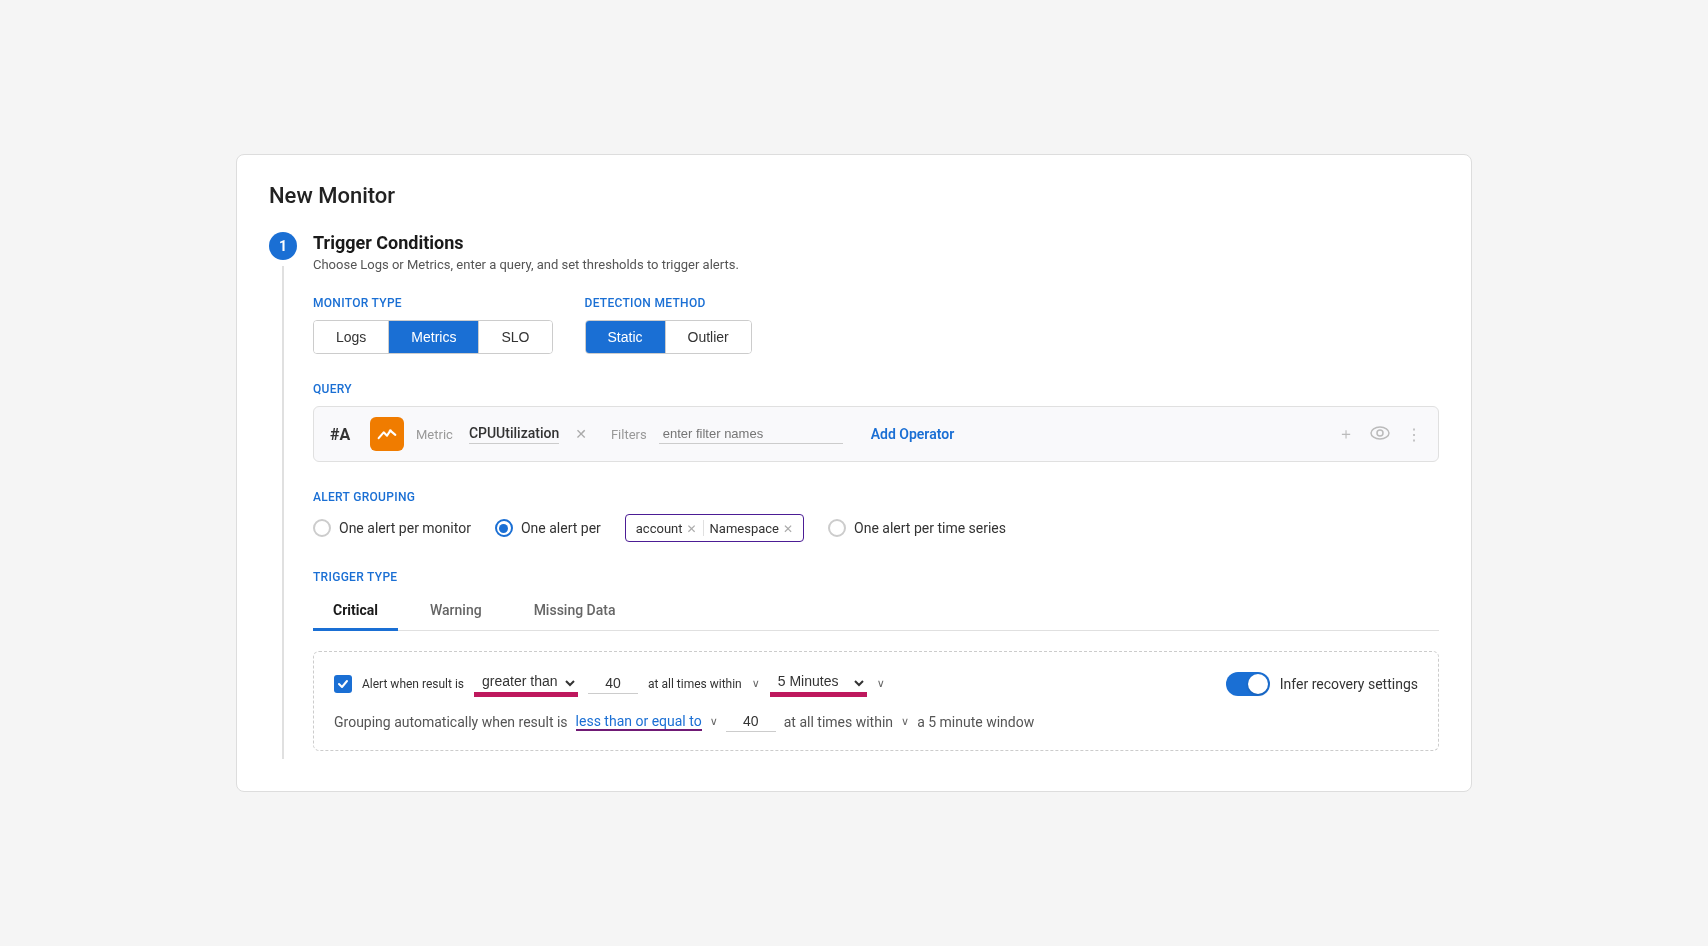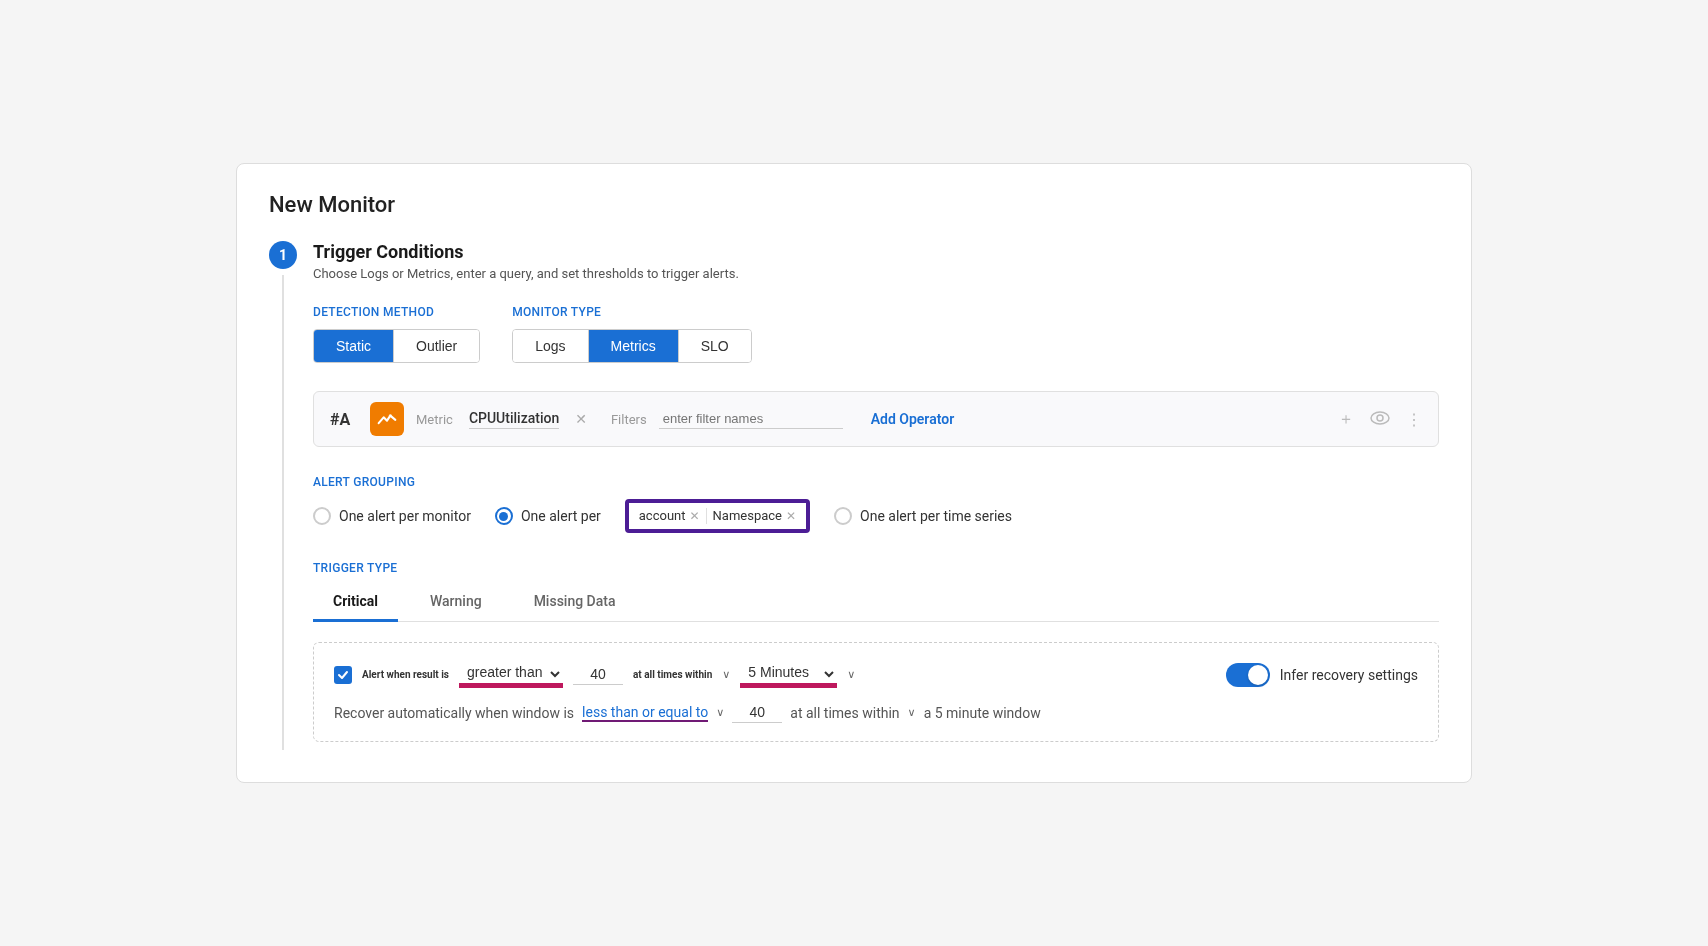--- a/index.html
+++ b/index.html
@@ -223,23 +223,23 @@
       height: 9px;
       border-radius: 50%;
       background: #1a6fd4;
     }
     .radio-label {
       font-size: 14px;
       color: #333;
     }
     .tag-group {
       display: flex;
-      align-items: flex-start;
+      align-items: flex-end;
       gap: 6px;
-      border: 4px solid #4c1d95;
+      border: 1px solid #4c1d95;
       border-radius: 4px;
       padding: 5px 10px;
       background: #fff;
     }
     .tag {
       display: flex;
       align-items: center;
       gap: 4px;
       font-size: 13px;
       color: #333;
@@ -299,23 +299,22 @@
       align-items: center;
       justify-content: center;
       flex-shrink: 0;
       cursor: pointer;
     }
     .checkbox-custom svg {
       width: 12px;
       height: 12px;
     }
     .alert-text {
-      font-size: 10px;
-      color: #333;
-      font-weight: bold;
+      font-size: 12px;
+      color: #333;
     }
     .select-inline {
       font-size: 14px;
       color: #333;
       border: none;
       border-bottom: 5px solid #be185d;
       padding: 2px 4px;
       background: transparent;
       cursor: pointer;
       outline: none;
@@ -392,37 +391,38 @@
       <div class="step-circle">1</div>
       <div class="step-line"></div>
     </div>
 
     <div class="section-content">
       <div class="section-title">Trigger Conditions</div>
       <div class="section-desc">Choose Logs or Metrics, enter a query, and set thresholds to trigger alerts.</div>
 
       <div class="monitor-type-row">
         <div class="type-group">
-          <div class="subsection-label">Detection Method</div>
-          <div class="btn-group">
-            <button class="btn-group-item active">Static</button>
-            <button class="btn-group-item">Outlier</button>
-          </div>
-        </div>
-        <div class="type-group">
           <div class="subsection-label">Monitor Type</div>
           <div class="btn-group">
             <button class="btn-group-item">Logs</button>
             <button class="btn-group-item active">Metrics</button>
             <button class="btn-group-item">SLO</button>
           </div>
         </div>
+        <div class="type-group">
+          <div class="subsection-label">Detection Method</div>
+          <div class="btn-group">
+            <button class="btn-group-item active">Static</button>
+            <button class="btn-group-item">Outlier</button>
+          </div>
+        </div>
       </div>
 
       <div class="query-section">
+        <div class="subsection-label">Query</div>
         <div class="query-row">
           <span class="query-id">#A</span>
           <div class="query-icon">
             <svg viewBox="0 0 24 24" fill="none" xmlns="http://www.w3.org/2000/svg">
               <polyline points="2,17 8,10 12,14 16,8 22,13" stroke="white" stroke-width="2.5" stroke-linecap="round" stroke-linejoin="round" fill="none"></polyline>
               <circle cx="16" cy="8" r="2" fill="#fff" opacity="0.5"></circle>
             </svg>
           </div>
           <span class="metric-label">Metric</span>
           <span class="metric-value">CPUUtilization</span>
@@ -508,21 +508,21 @@
 
             <div class="toggle-switch">
               <div class="toggle-track">
                 <div class="toggle-thumb"></div>
               </div>
               <span class="toggle-label">Infer recovery settings</span>
             </div>
           </div>
 
           <div class="recover-row">
-            <span class="recover-text">Recover automatically when window is</span>
+            <span class="recover-text">Grouping automatically when result is</span>
             <span class="recover-link">less than or equal to</span>
             <span class="caret">∨</span>
             <input class="value-field" value="40" type="text" style="">
             <span class="recover-text">at all times within</span>
             <span class="caret">∨</span>
             <span class="recover-text">a 5 minute window</span>
           </div>
         </div>
       </div>
     </div>

